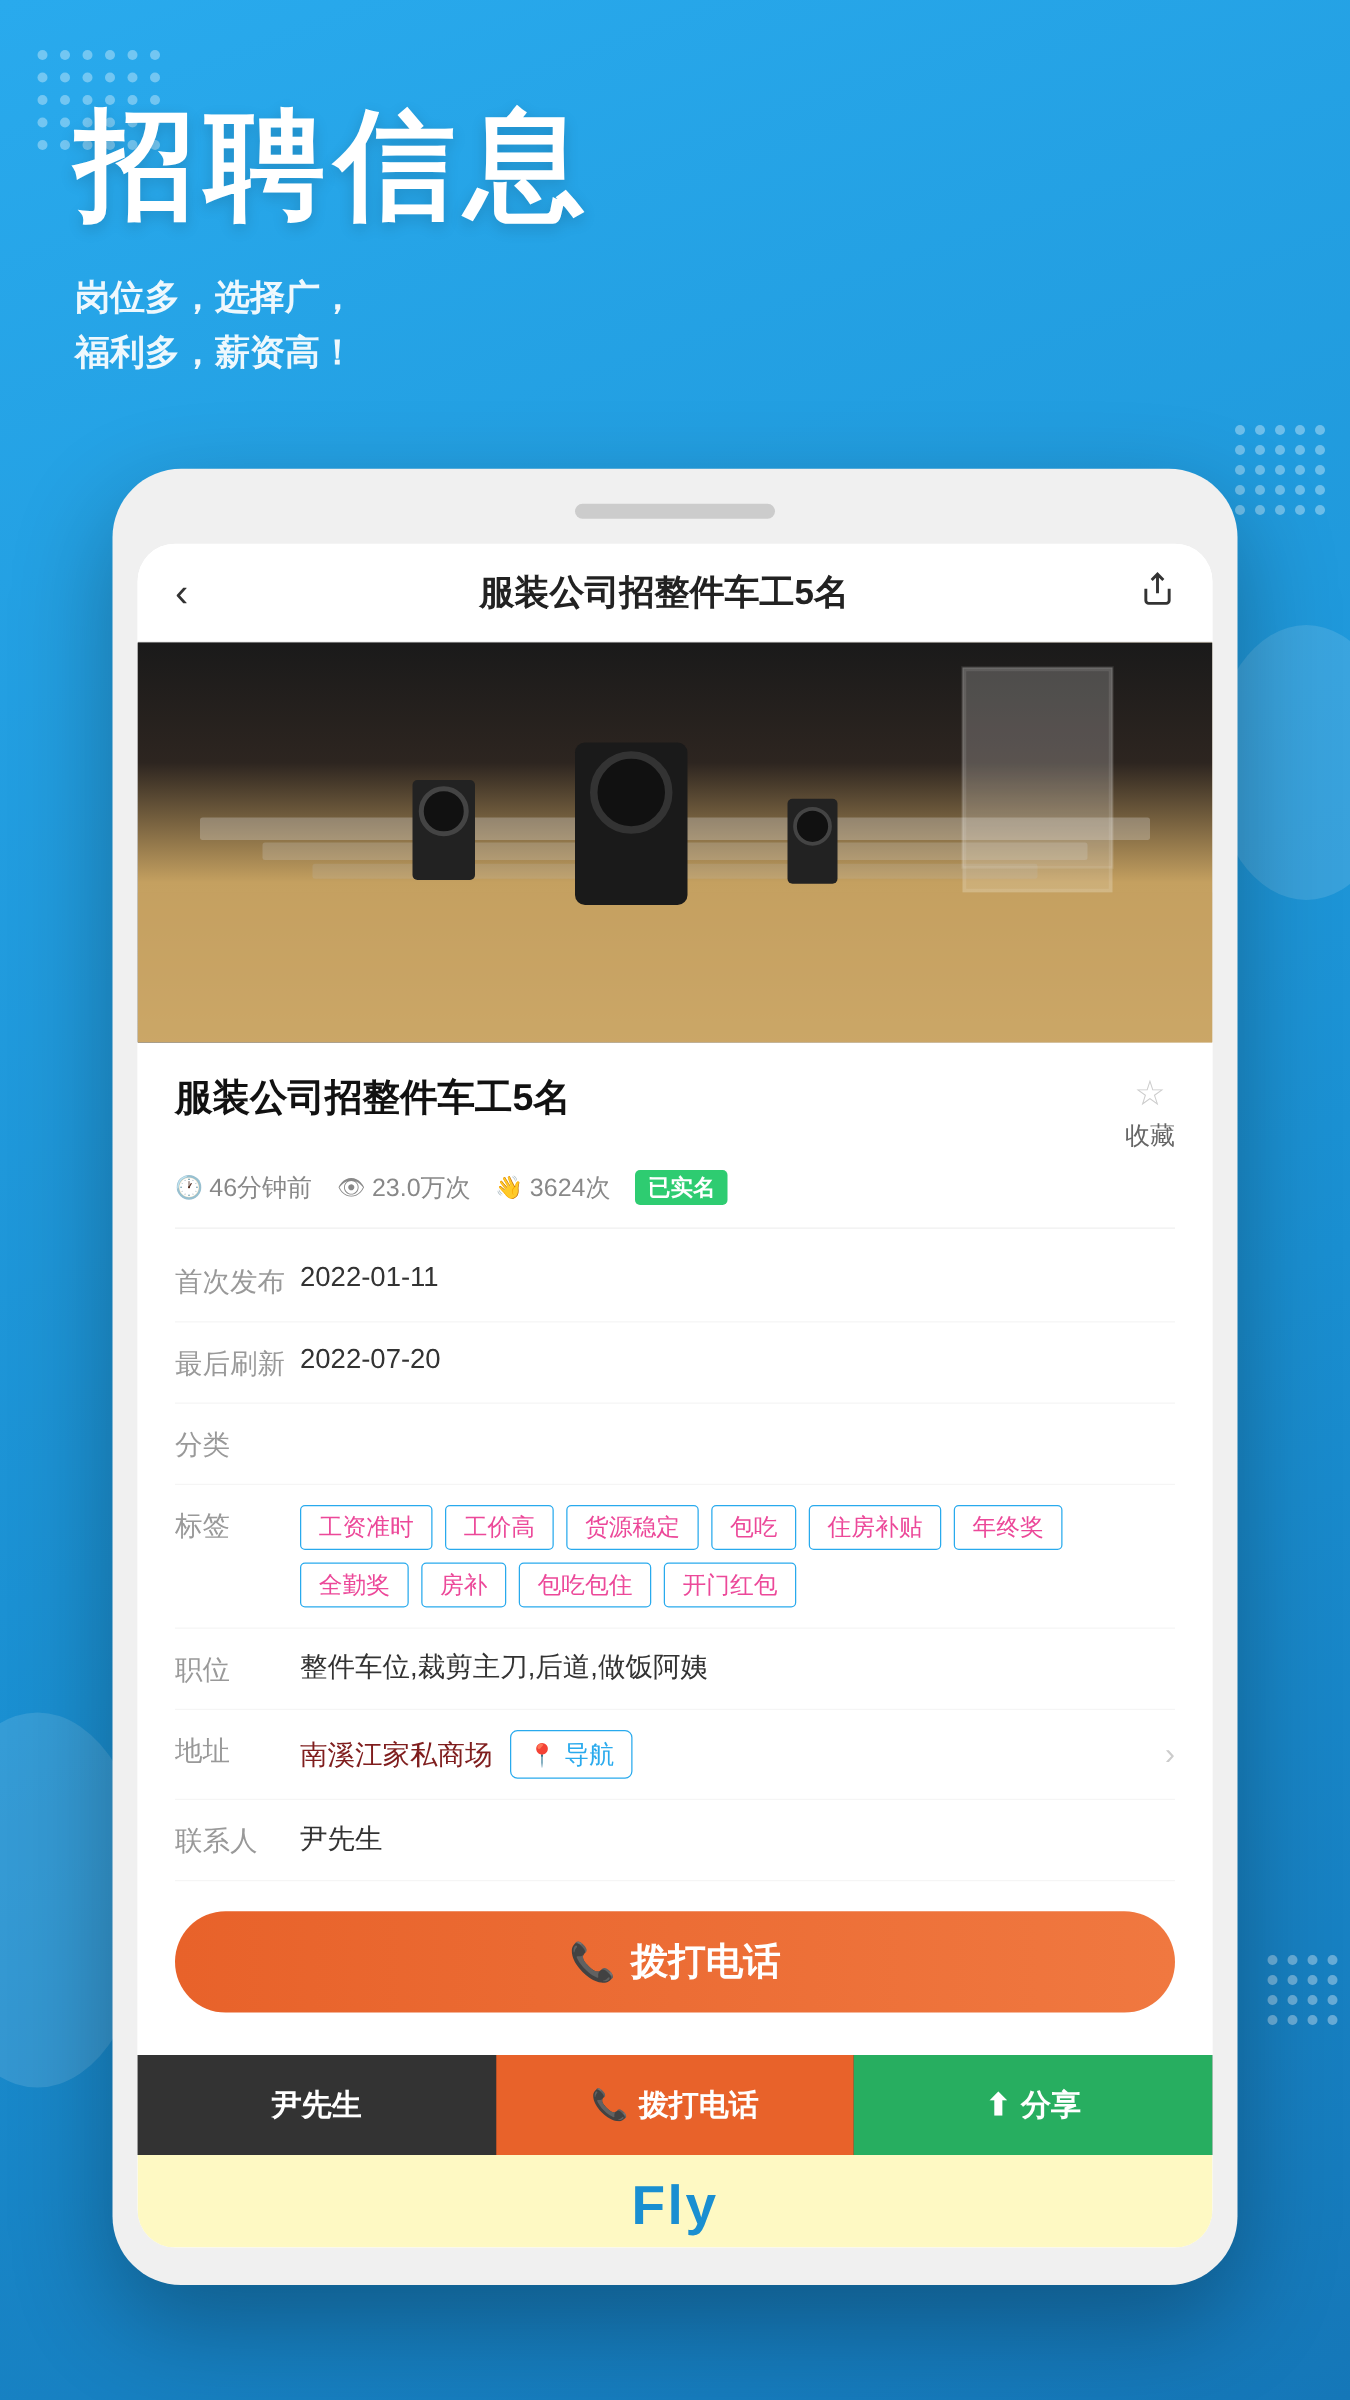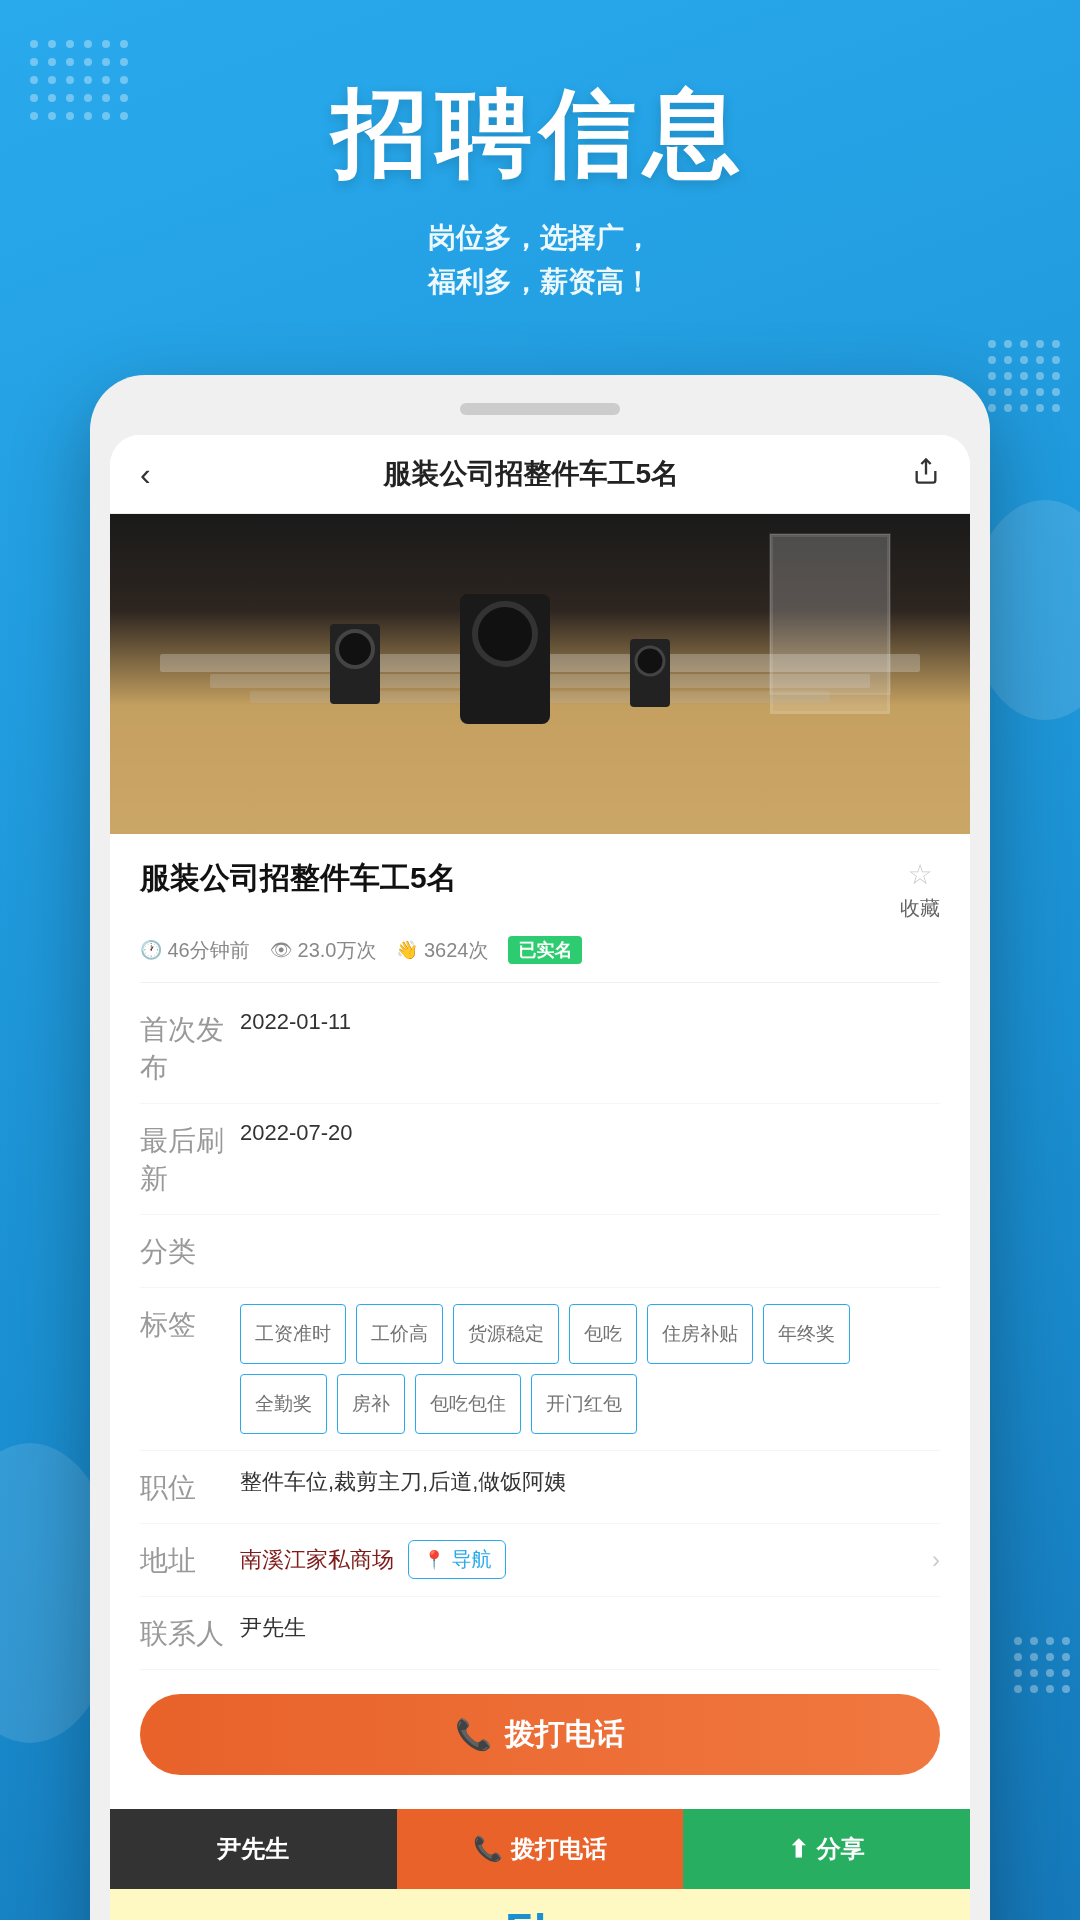--- a/index.html
+++ b/index.html
@@ -51,21 +51,21 @@
     .deco-circle-right {
       position: absolute;
       top: 500px; right: -40px;
       width: 150px; height: 220px;
       border-radius: 50%;
       background: rgba(255,255,255,0.12);
     }
 
     
     .header-section {
-      text-align: center;
+      text-align: left;
       padding: 80px 60px 50px;
       position: relative;
       z-index: 2;
     }
     .main-title {
       font-size: 96px;
       font-weight: 900;
       color: #fff;
       letter-spacing: 8px;
       text-shadow: 0 4px 12px rgba(0,0,0,0.15);
@@ -241,43 +241,43 @@
     .info-table {
       width: 100%;
     }
     .info-row {
       display: flex;
       align-items: flex-start;
       padding: 16px 0;
       border-bottom: 1px solid #f5f5f5;
     }
     .info-label {
-      font-size: 28px;
+      font-size: 22px;
       color: #999;
       width: 100px;
       flex-shrink: 0;
       padding-top: 2px;
     }
     .info-value {
       font-size: 22px;
       color: #333;
       flex: 1;
     }
 
     
     .tags-container {
       display: flex;
       flex-wrap: wrap;
       gap: 10px;
     }
     .tag {
       border: 1.5px solid #29aaed;
-      color: #737373;
+      color: #ec4899;
       font-size: 19px;
-      padding: 16px 14px;
+      padding: 4px 14px;
       border-radius: 4px;
       background: #fff;
     }
 
     
     .nav-btn {
       display: inline-flex;
       align-items: center;
       gap: 6px;
       border: 1.5px solid #29aaed;

